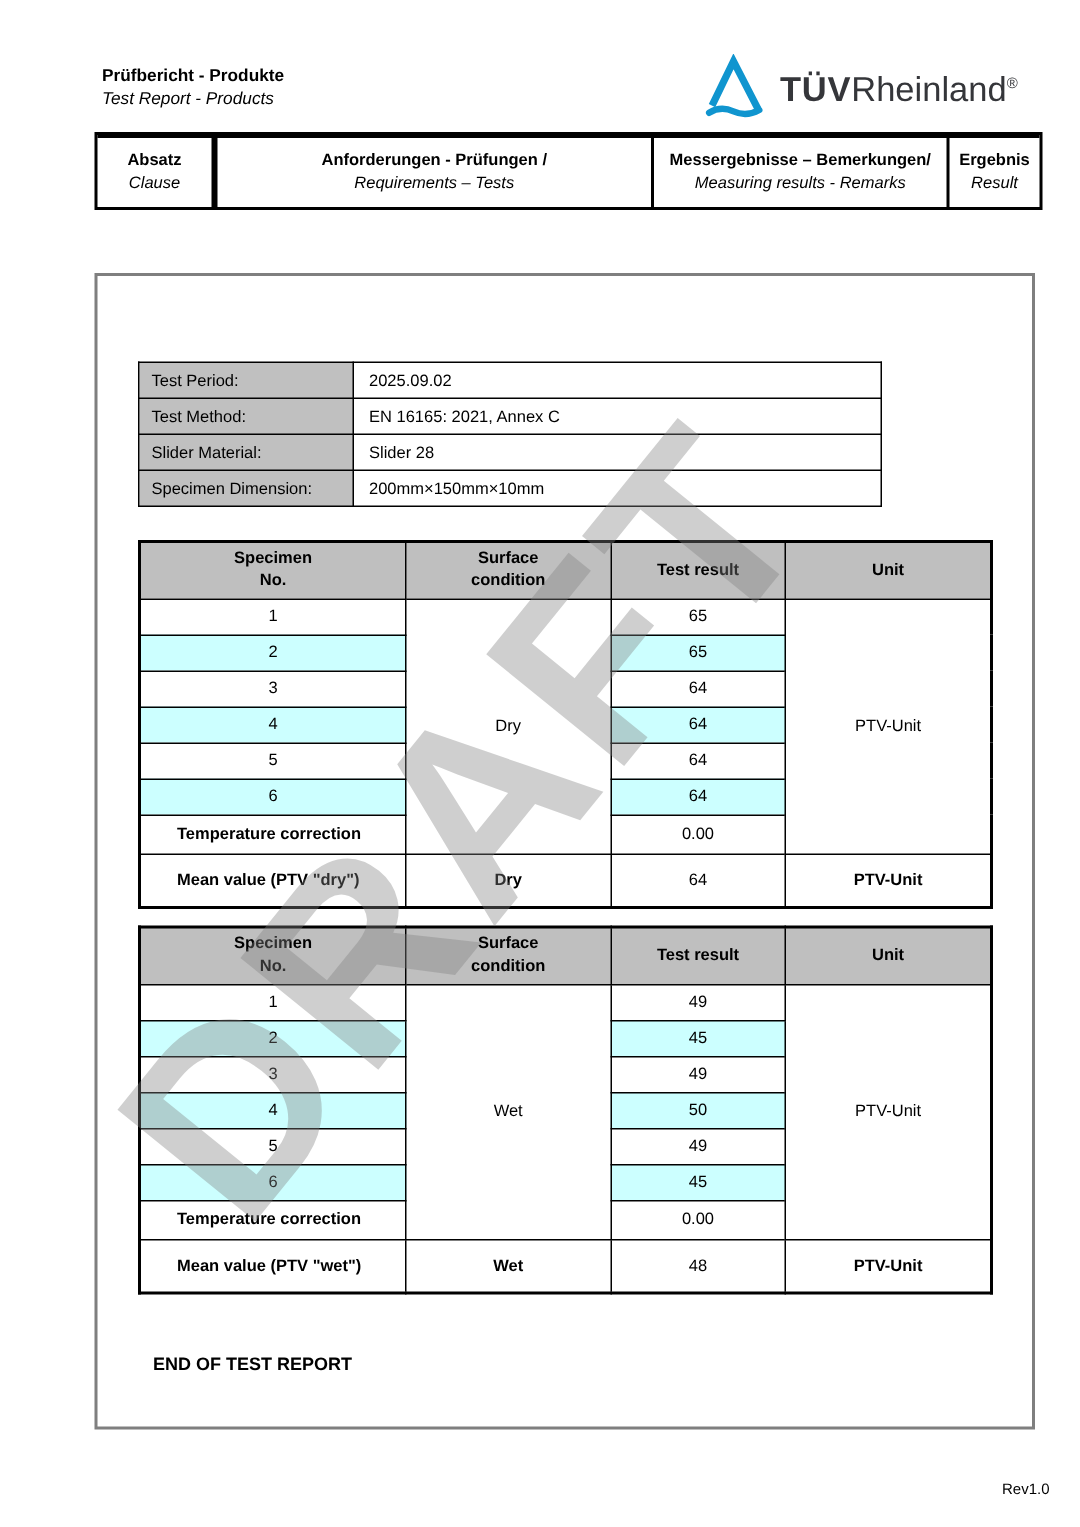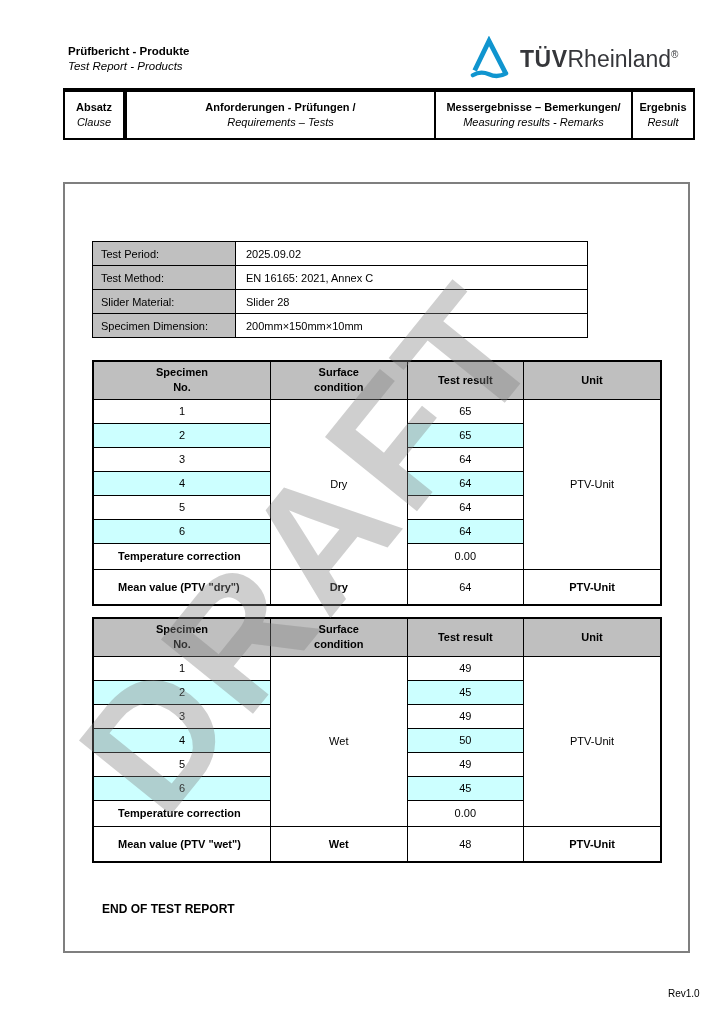--- a/index.html
+++ b/index.html
@@ -24,21 +24,21 @@
   .rb-line1 { font-size:13.5px; font-weight:bold; }
   .rb-line1 .num { margin-left:18px; }
   .rb-line2 { font-size:12.5px; font-style:italic; margin-top:3px; }
   .rb-page { position:absolute; right:8px; top:5px; text-align:right; font-size:10.5px; line-height:1.4; }
   .rb-page .en { font-style:italic; }
   .rb-row2 { display:flex; border-top:2px solid #000; height:48px; }
   .rb-col { display:flex; flex-direction:column; justify-content:center; text-align:center;
             font-size:11px; line-height:1.4; }
   .rb-col .de { font-weight:bold; }
   .rb-col .en { font-style:italic; }
-  .rb-c1 { width:58px; }
+  .rb-c1 { width:76px; }
   .rb-c2 { flex:1; border-left:4px solid #000000;justify-content:center; }
   .rb-c3 { width:197px; border-left:2px solid #000; }
   .rb-c4 { width:62px; border-left:2px solid #000; }
 
   
   .content-box { position:absolute; left:63px; top:182px; width:627px; height:771px;
                  border:2px solid #7f7f7f; background:#fff; }
   .section-title { position:absolute; left:37px; top:22px; font-size:15.5px; font-weight:bold; }
 
   table { border-collapse:collapse; }

